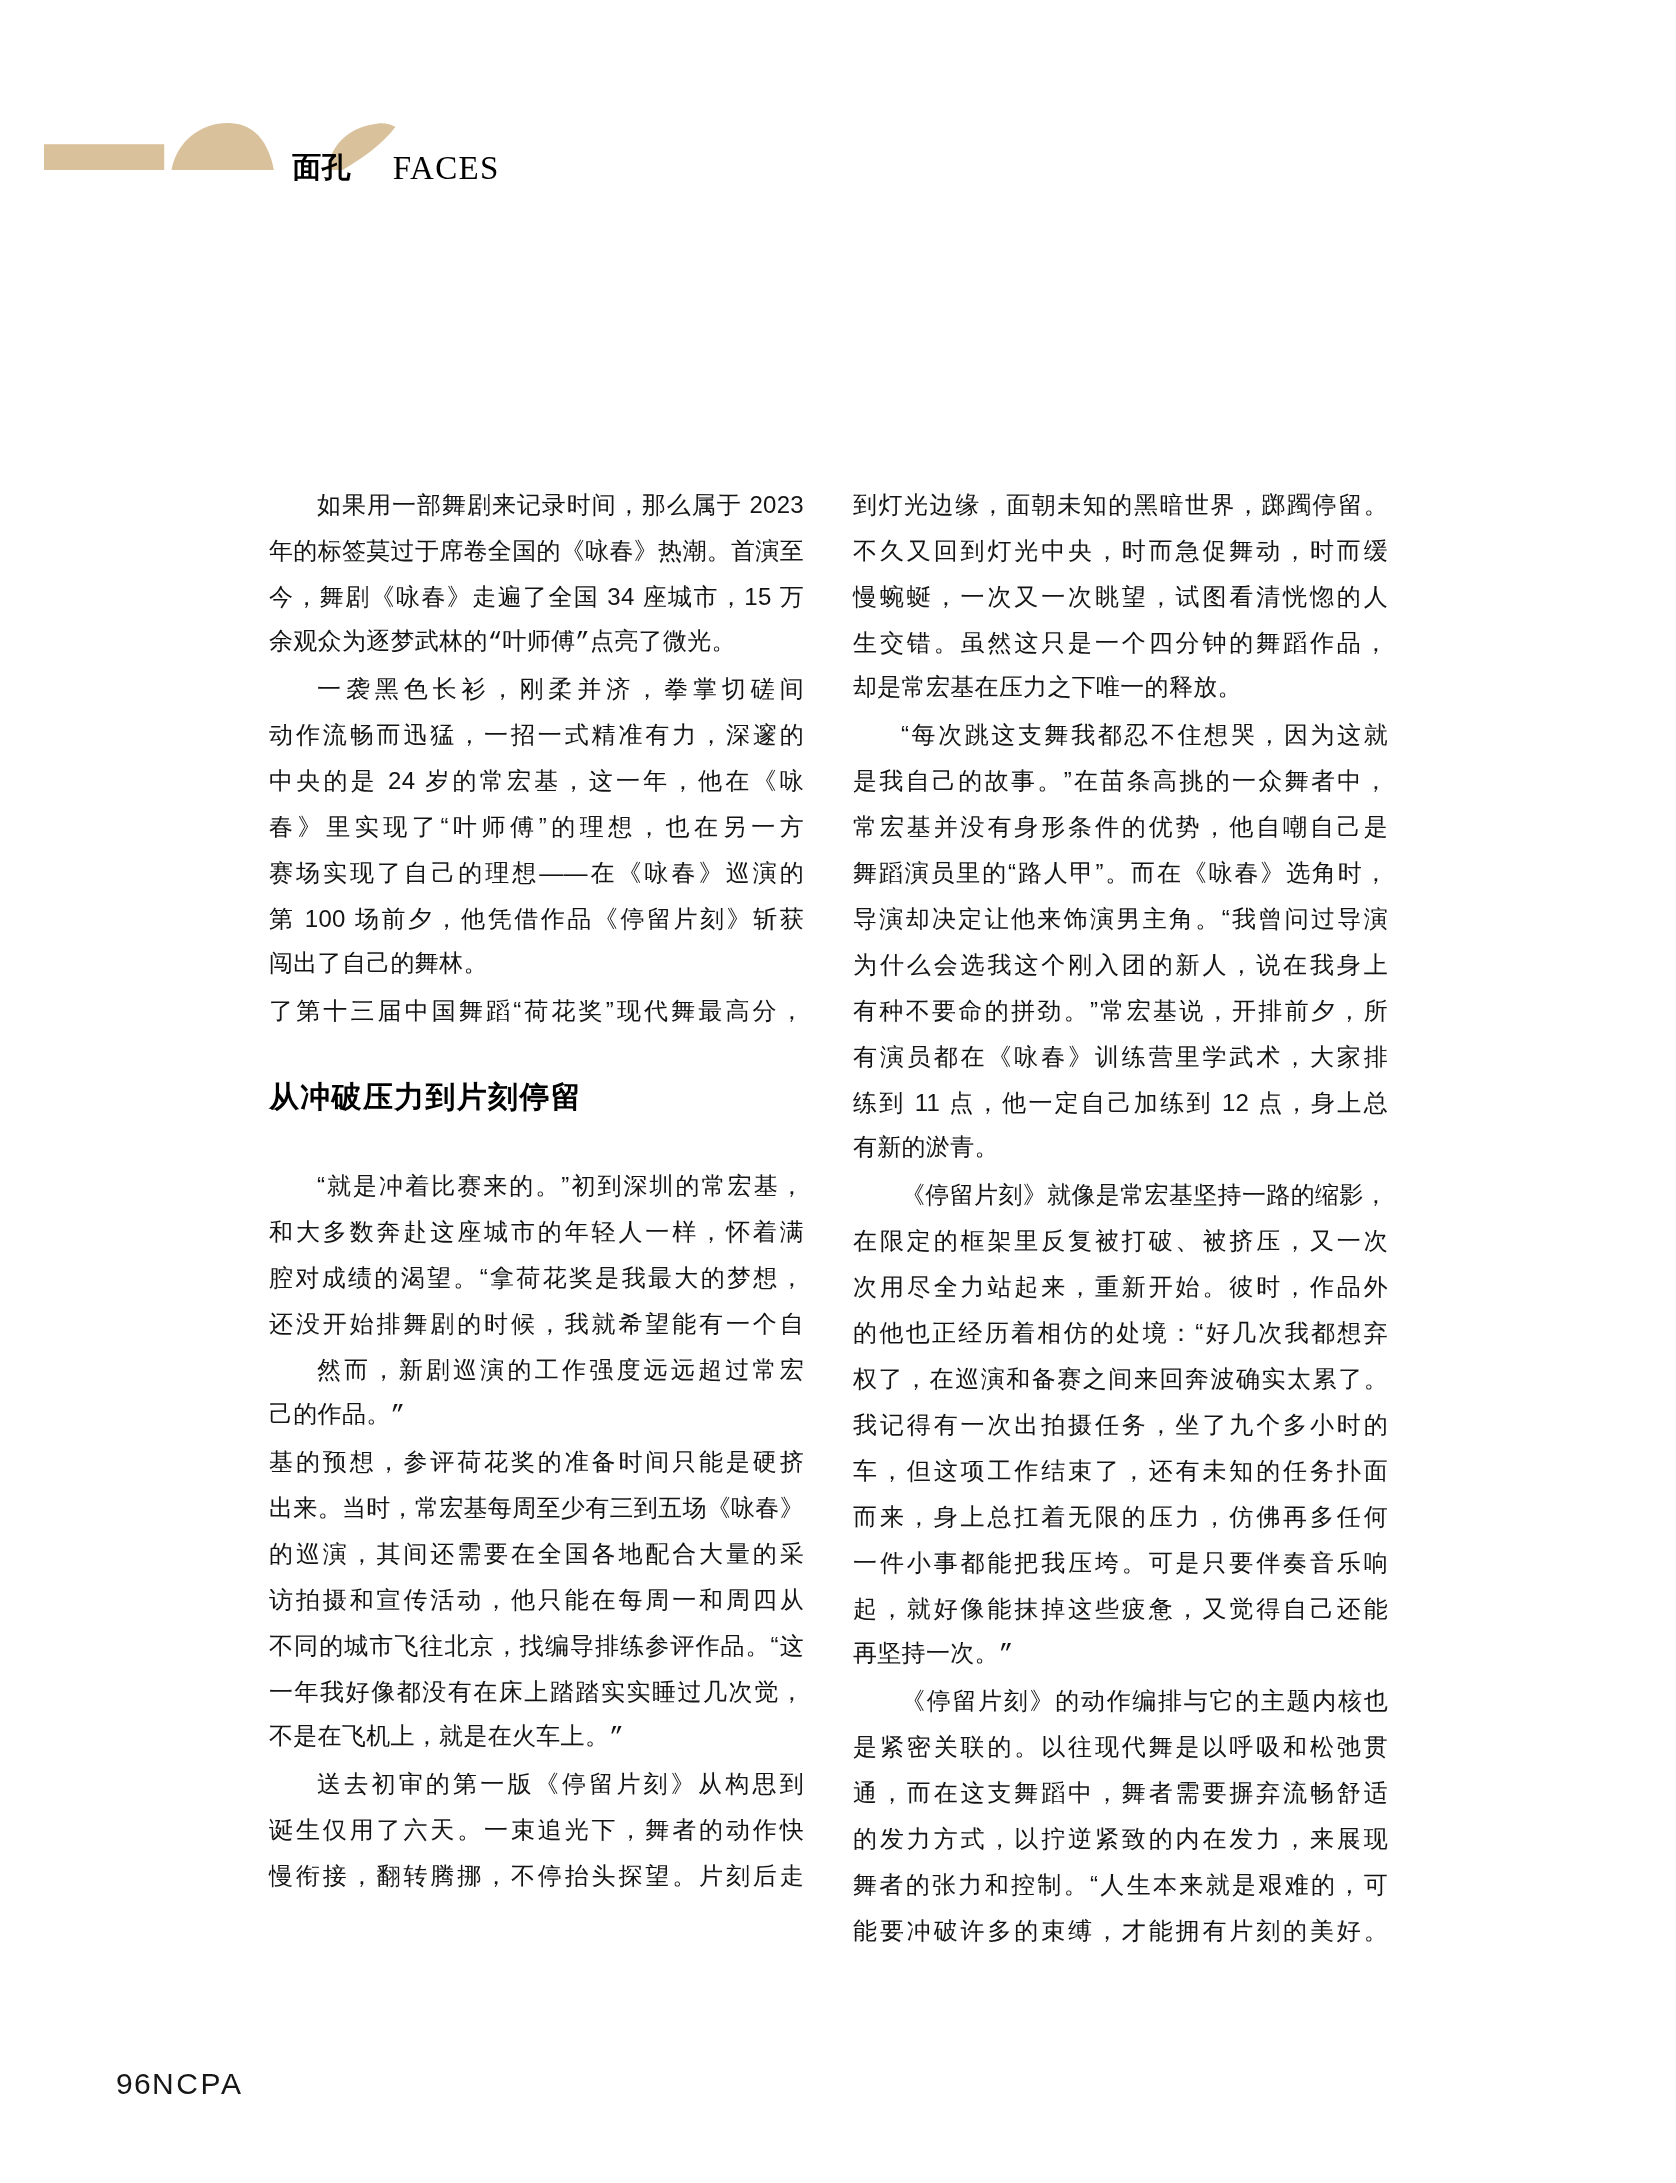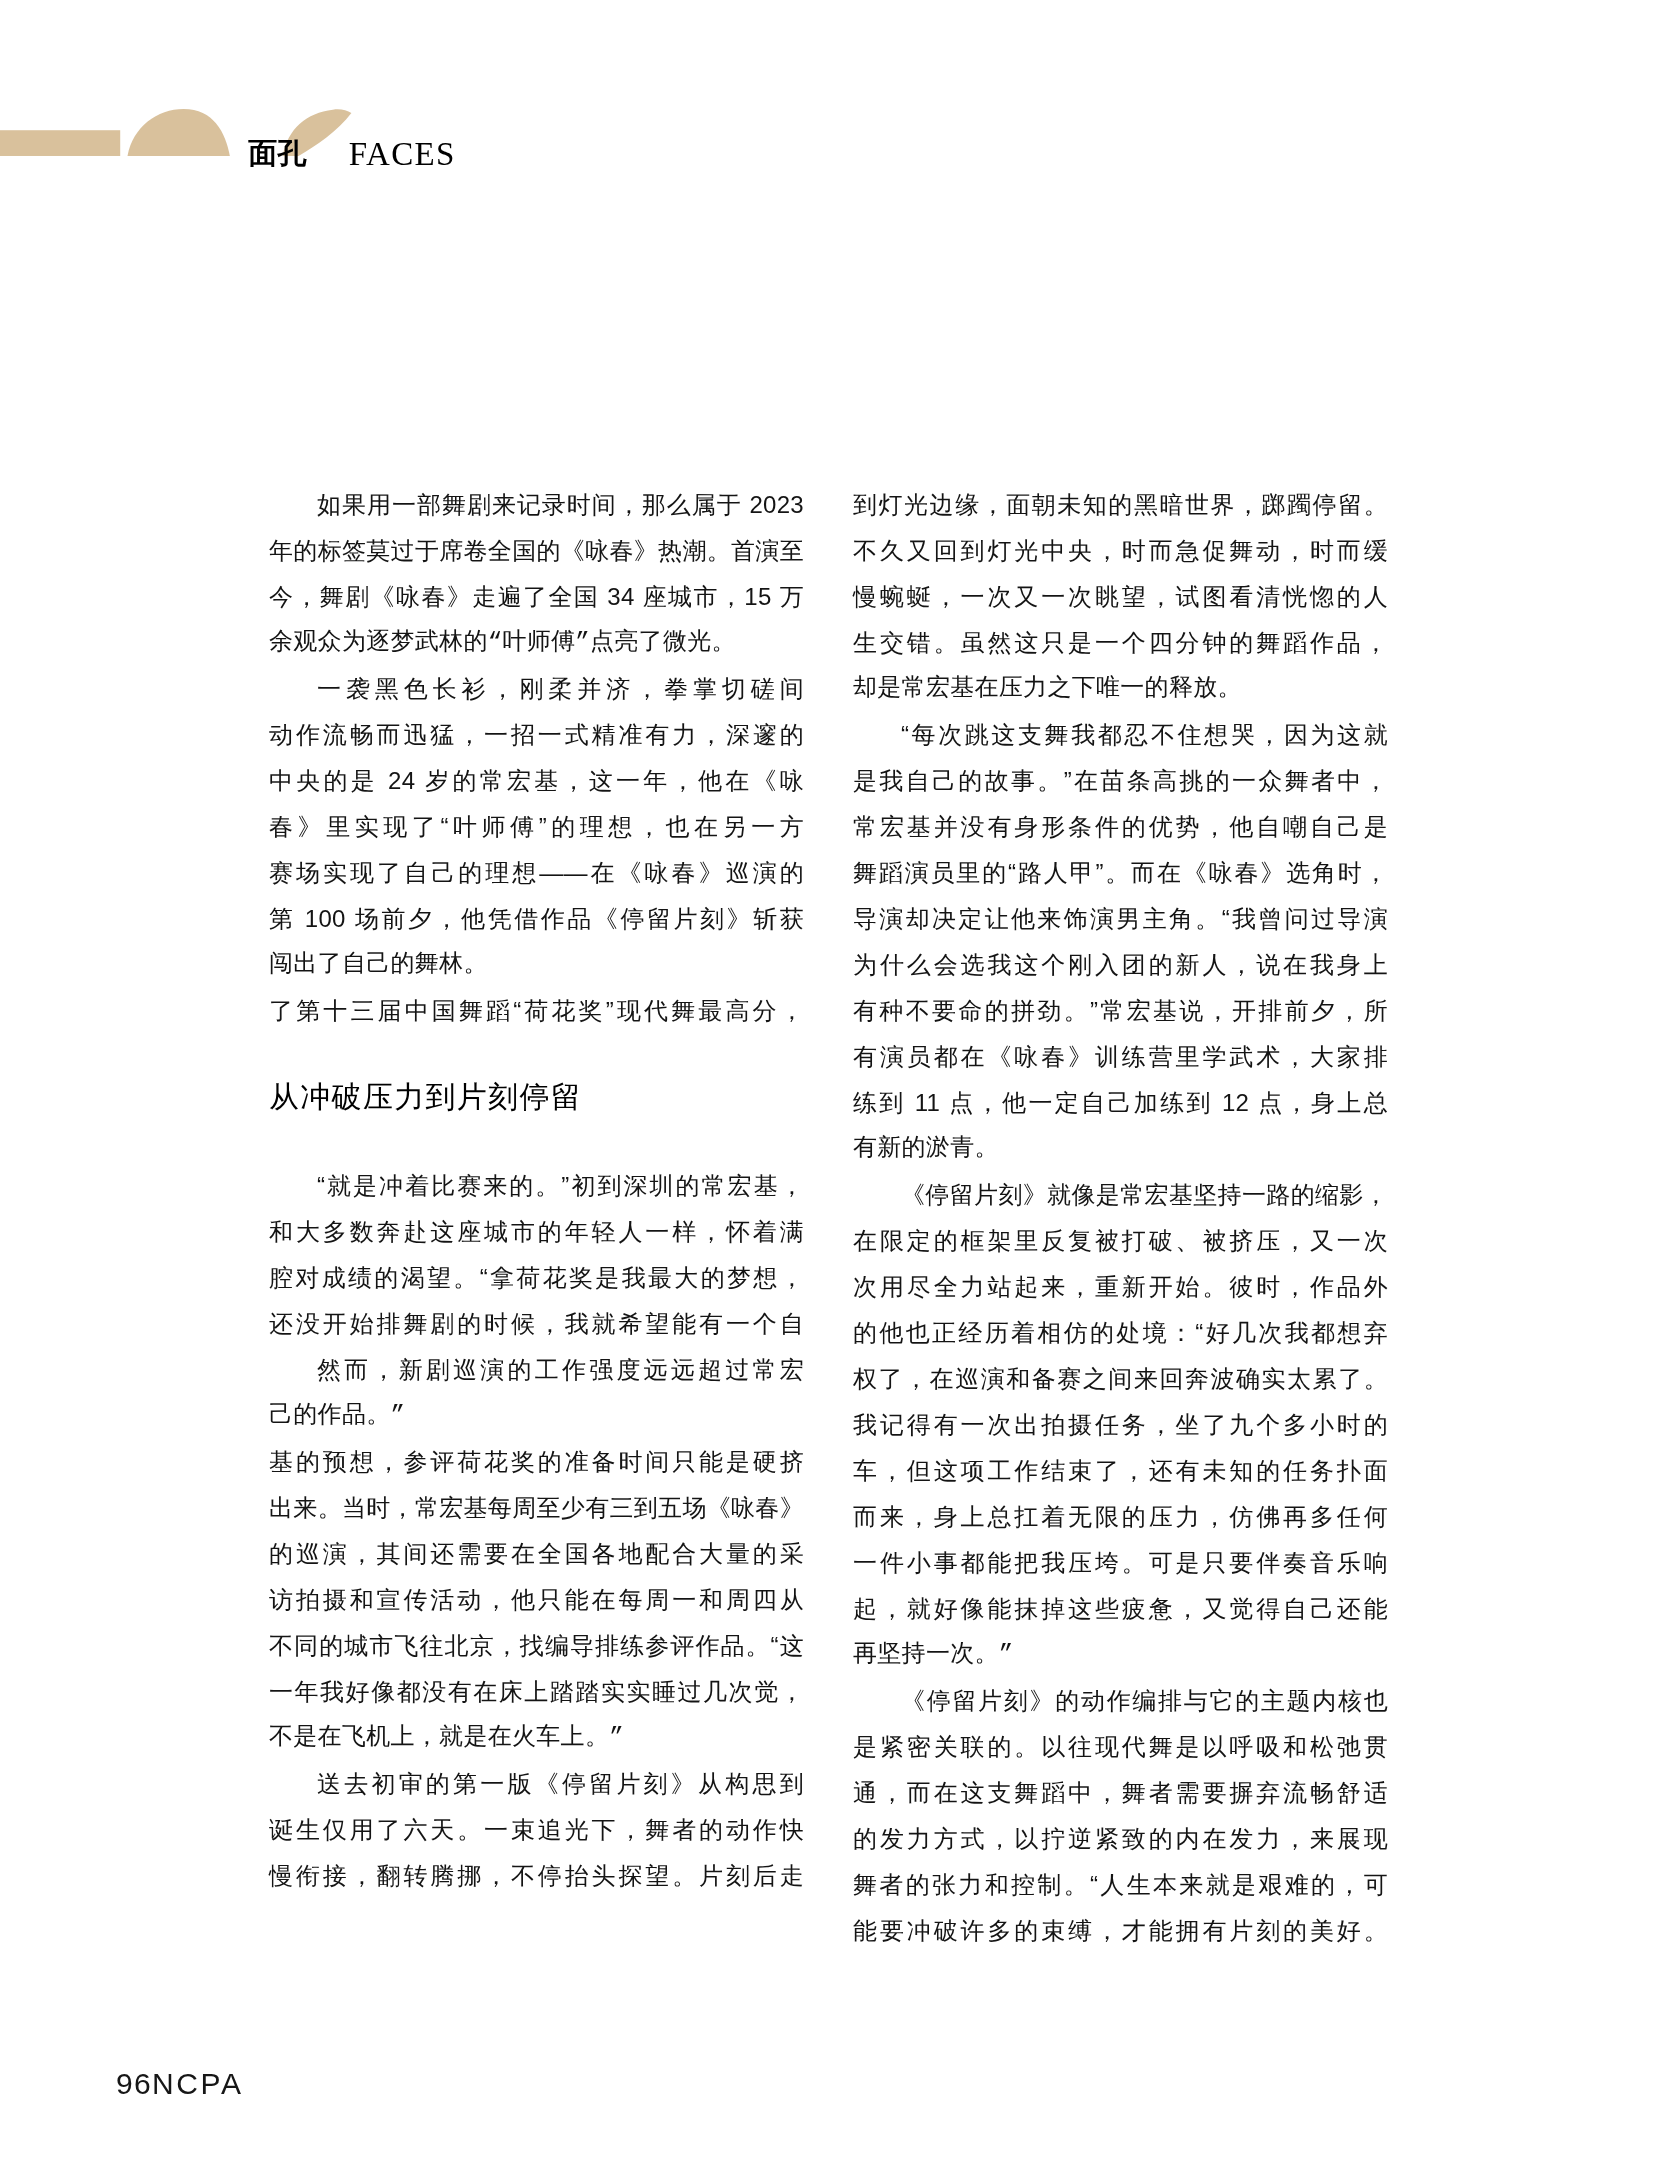--- a/index.html
+++ b/index.html
@@ -8,23 +8,24 @@
     width: 1676px;
     height: 2183px;
     background: #ffffff;
     overflow: hidden;
     font-family: "Liberation Sans", sans-serif;
     color: #111111;
   }
   .header-graphic {
     position: absolute;
     left: 0;
-    top: 99px;
+    top: 113px;
     width: 502px;
     height: 73px;
+    padding-left: 44px;
   }
   .col {
     position: absolute;
     top: 482px;
     width: 535px;
   }
   .col-left  { left: 269px;  }
   .col-right { left: 853px; }
   .line {
     height: 46px;
@@ -36,21 +37,21 @@
     white-space: nowrap;
     color: #141414;
   }
   .line.end { text-align-last: left; font-family: Liberation Mono, monospace; }
   .line.indent { text-indent: 48px; }
   .col-heading {
     height: 46px;
     line-height: 46px;
     margin: 40px 0 43px 0;
     font-size: 30px;
-    font-weight: 400;
+    font-weight: 700;
     letter-spacing: 1.3px;
     color: #000000;
     text-align: left;
   }
   .footer {
     position: absolute;
     left: 116px;
     top: 2065px;
     height: 38px;
     line-height: 38px;

